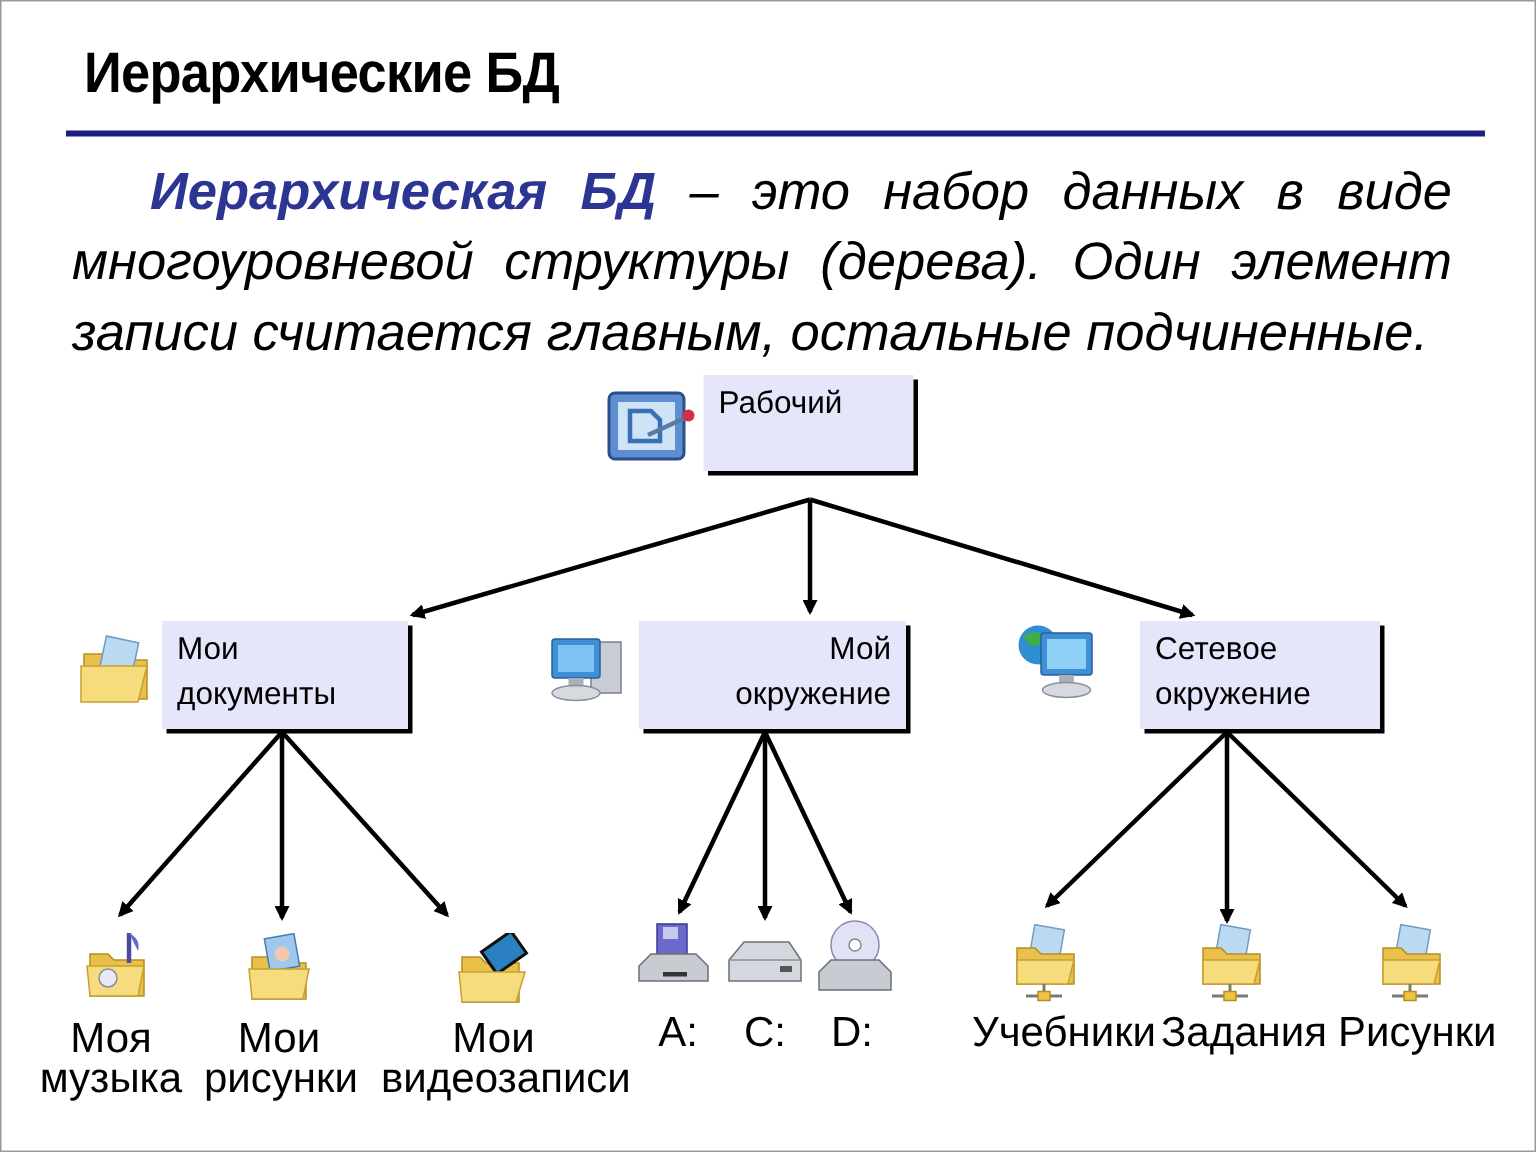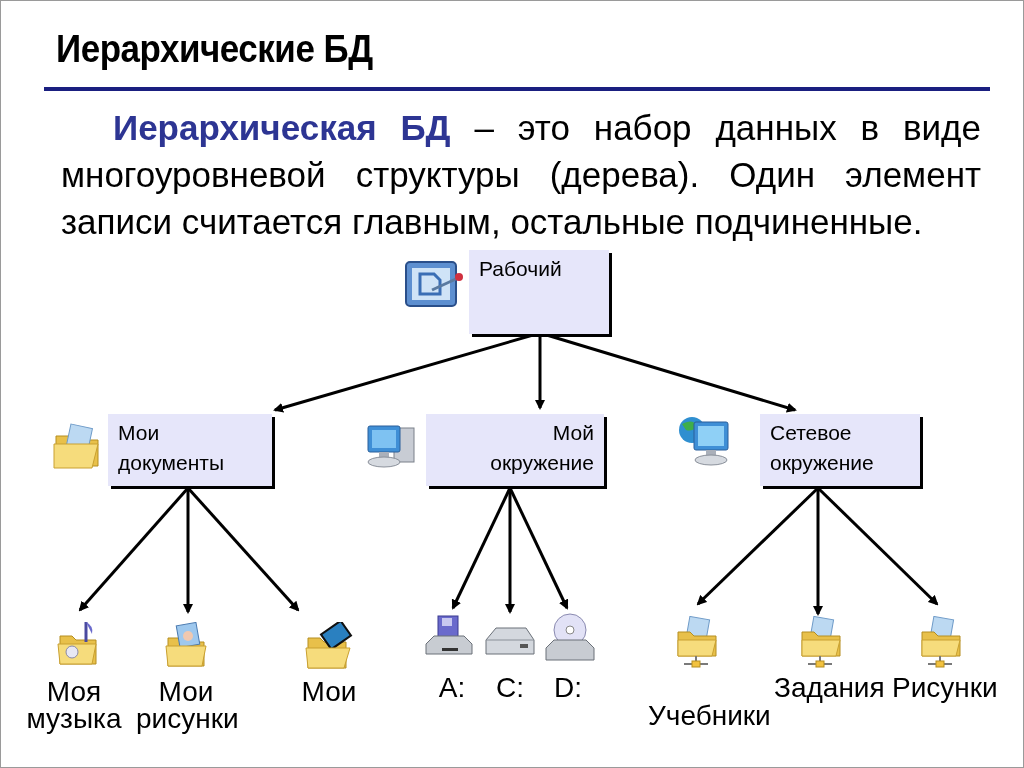--- a/index.html
+++ b/index.html
@@ -10,23 +10,24 @@
     color: #000;
   }
   .frame { position: absolute; left: 0; top: 0; width: 1022px; height: 766px; border: 1px solid #9a9a9a; }
   .title {
     position: absolute; left: 56px; top: 28px;
     font-size: 38px; font-weight: bold; letter-spacing: -0.5px;
     transform: scaleX(0.92); transform-origin: left;
   }
   .title-rule { position: absolute; left: 44px; top: 87px; width: 946px; height: 4px; background: #1a1f80; }
   .para {
-    position: absolute; left: 61px; top: 104px; width: 920px;
+    position: absolute; left: 48px; top: 104px; width: 920px;
     font-size: 35px; line-height: 47px; text-align: justify;
     text-indent: 52px;
+    font-style: italic;
   }
   .para .term { color: #2d3593; font-weight: bold; }
   .node {
     position: absolute; background: #e6e6fa;
     box-shadow: 3px 3px 0 #000;
     font-size: 21px; line-height: 30px;
     padding: 4px 10px; box-sizing: border-box;
   }
   .node span { display: block; }
   .leaf {
@@ -67,21 +68,21 @@
   </g>
 </svg>
 
 <svg class="icon" style="left:402px;top:256px" width="62" height="56">
   <rect x="4" y="6" width="50" height="44" rx="4" fill="#5d8fd0" stroke="#2a4f8a" stroke-width="2"></rect>
   <rect x="10" y="12" width="38" height="32" fill="#cfe3f7"></rect>
   <path d="M18,18 h14 l6,6 v14 h-20z" fill="none" stroke="#3a6eb5" stroke-width="3"></path>
   <line x1="30" y1="34" x2="56" y2="22" stroke="#5a7aa0" stroke-width="3"></line>
   <circle cx="57" cy="21" r="4" fill="#d03040"></circle>
 </svg>
-<div class="node" style="left:469px;top:250px;width:140px;height:84px;">
+<div class="node" style="left:469px;top:250px;width:140px;height:64px;">
   <span>Рабочий</span>
 </div>
 
 <svg class="icon" style="left:52px;top:422px" width="52" height="50">
   <path d="M4,14 h14 l4,4 h24 v26 h-42z" fill="#e8c04a" stroke="#b58e20"></path>
   <rect x="16" y="4" width="22" height="26" fill="#bcd9f2" stroke="#6f9bc8" transform="rotate(12 27 17)"></rect>
   <path d="M2,22 h44 l-6,24 h-38z" fill="#f6dc7c" stroke="#c9a030"></path>
 </svg>
 <div class="node" style="left:108px;top:414px;width:164px;height:72px;">
   <span>Мои</span>
@@ -175,31 +176,32 @@
 <div class="leaf" style="left:24px;top:678px;width:100px;">
   <div>Моя</div>
   <div>музыка</div>
 </div>
 <div class="leaf" style="left:136px;top:678px;width:100px;">
   <div>Мои</div>
   <div>рисунки</div>
 </div>
 <div class="leaf" style="left:254px;top:678px;width:150px;">
   <div>Мои</div>
+  <div>видеозаписи</div>
 </div>
 <div class="leaf" style="left:430px;top:674px;width:44px;">
   <div>A:</div>
 </div>
 <div class="leaf" style="left:488px;top:674px;width:44px;">
   <div>C:</div>
 </div>
 <div class="leaf" style="left:546px;top:674px;width:44px;">
   <div>D:</div>
 </div>
-<div class="leaf" style="left:648px;top:674px;width:110px;margin-top:28px;">
+<div class="leaf" style="left:648px;top:674px;width:110px;">
   <div>Учебники</div>
 </div>
 <div class="leaf" style="left:774px;top:674px;width:100px;text-align:center;">
   <div>Задания</div>
 </div>
 <div class="leaf" style="left:892px;top:674px;width:100px;">
   <div>Рисунки</div>
 </div>
 
 </body></html>

